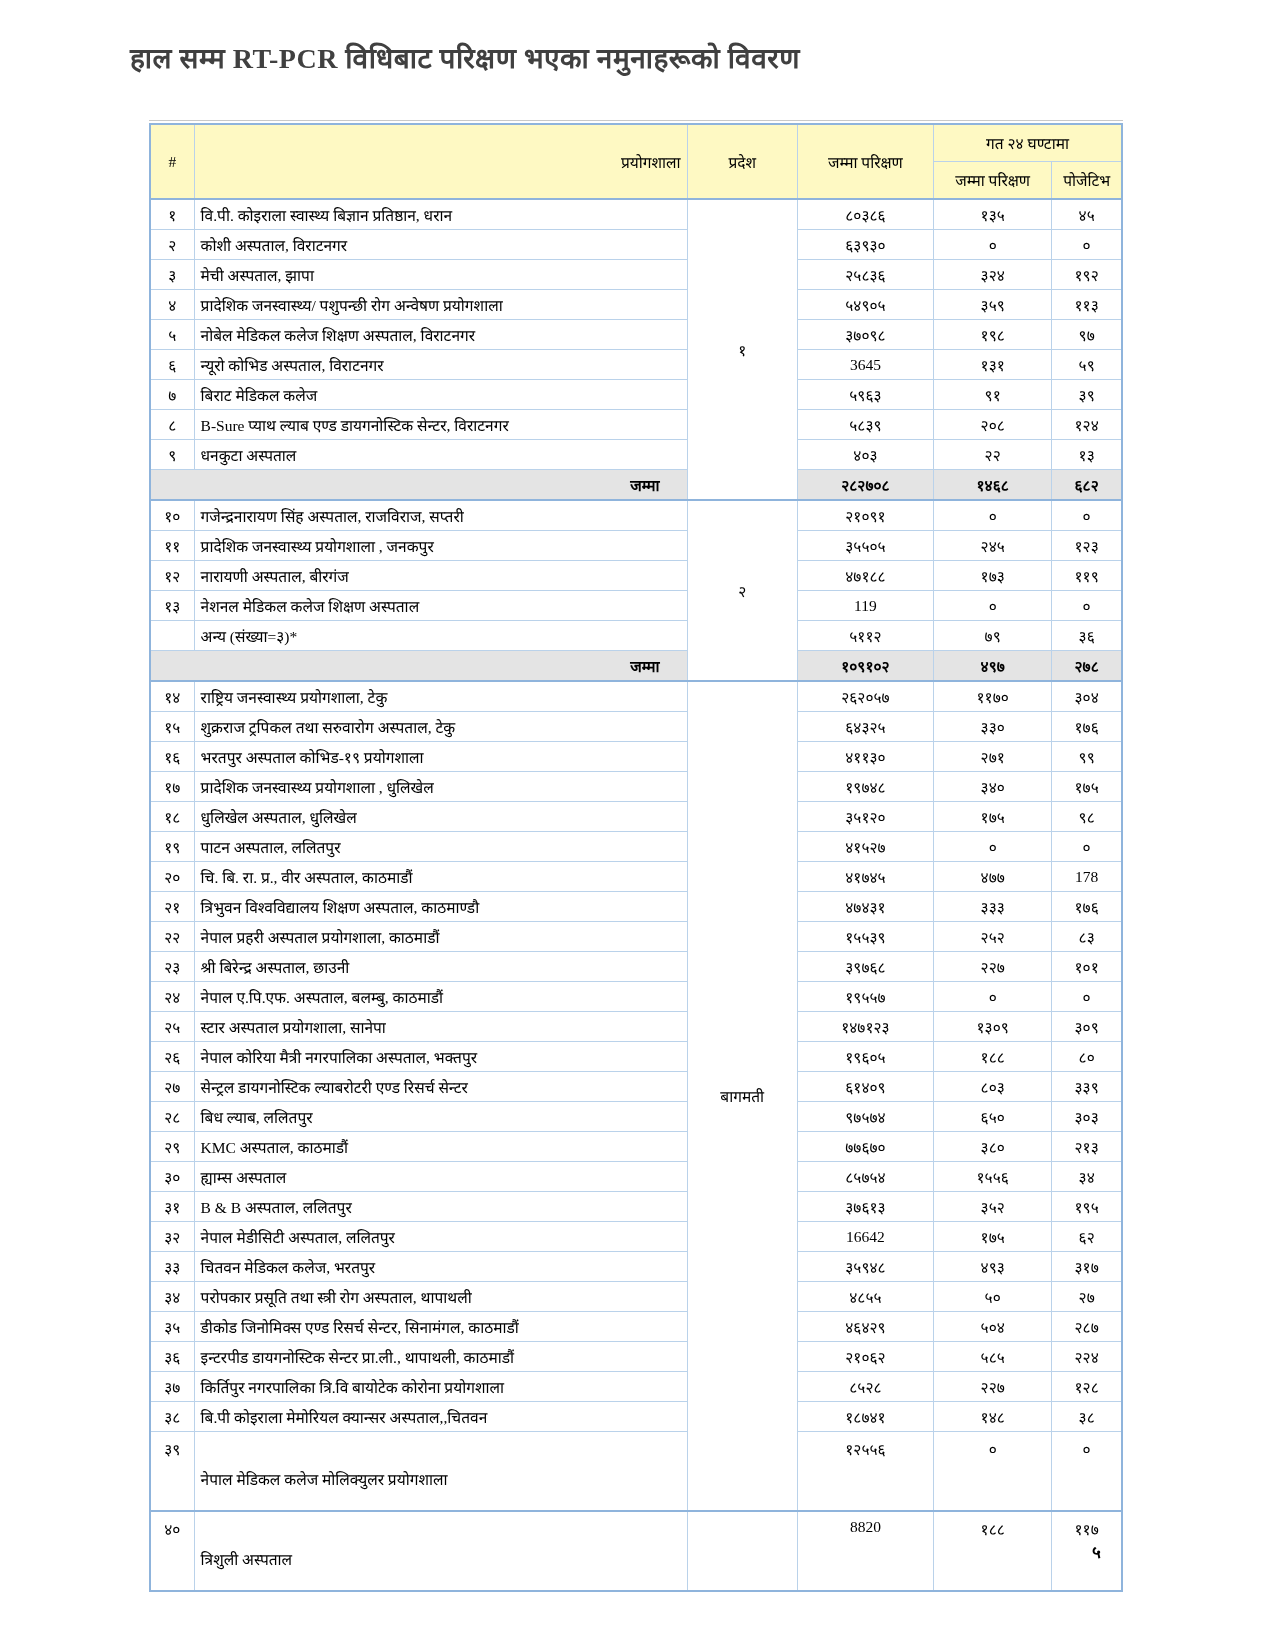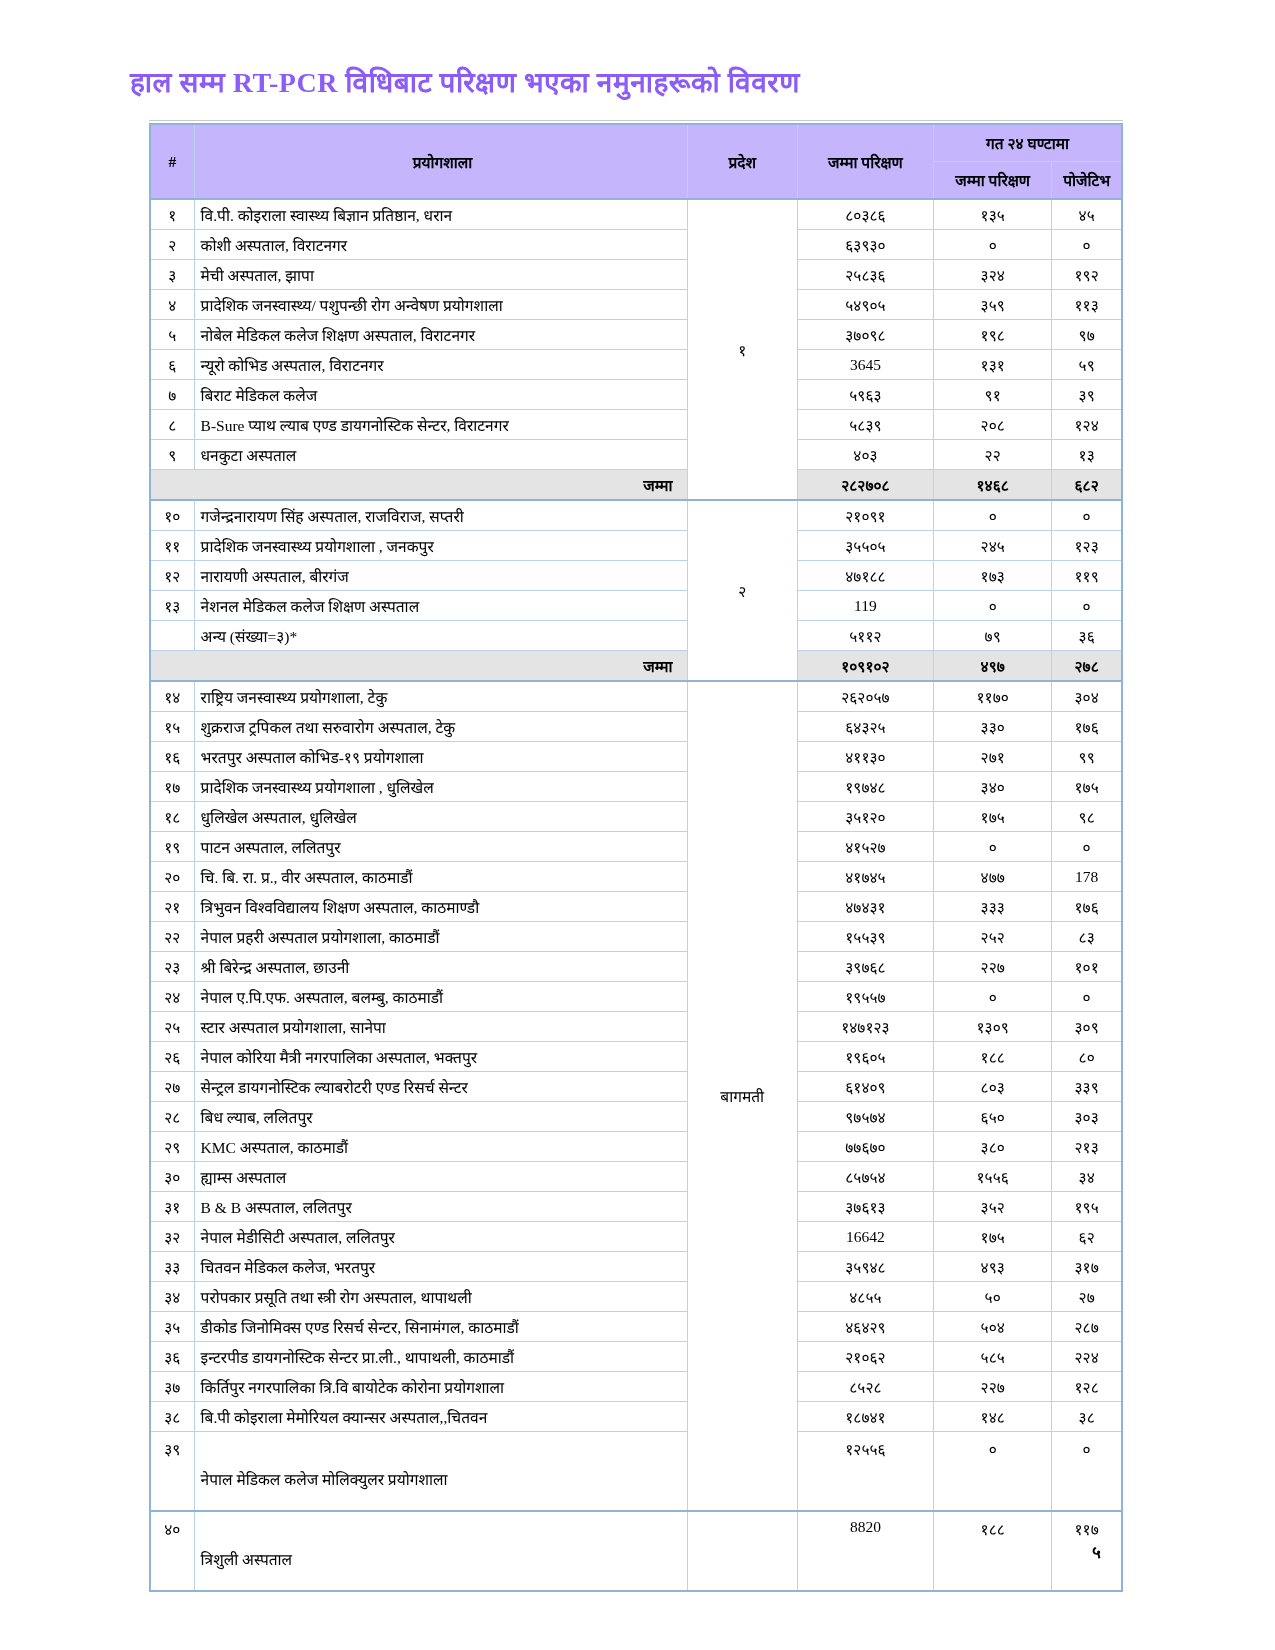--- a/index.html
+++ b/index.html
@@ -2,51 +2,51 @@
 <html><head>
 <meta charset="utf-8">
 <style>
   html,body{margin:0;padding:0;}
   body{
     width:1275px;height:1650px;background:#ffffff;position:relative;
     font-family:"Liberation Serif","DejaVu Serif",serif;color:#000;
   }
   .page-title{
     position:absolute;left:130px;top:38px;width:1000px;
-    font-size:28px;font-weight:bold;color:#8b5cf6;letter-spacing:.5px;margin-top:24px;
+    font-size:28px;font-weight:bold;color:#404040;letter-spacing:.5px;
   }
   .tbl-wrap{position:absolute;left:149px;top:120px;width:974px;}
   .top-hairline{border-top:1px solid #c9c9c9;margin-bottom:2px;}
   table.rt{
     border-collapse:collapse;width:100%;table-layout:fixed;
     border:2px solid #8fb4dc;
   }
   table.rt th,table.rt td{
     border:1px solid #bad2ea;padding:2px 6px;font-size:15.5px;
     overflow:hidden;white-space:nowrap;
   }
   col.c-sn{width:44px;}
   col.c-lab{width:492px;}
   col.c-prov{width:110px;}
   col.c-total{width:136px;}
   col.c-t24{width:118px;}
   col.c-pos{width:70px;}
   thead th{
-    font-size:17px;font-weight:bold;text-align:center;vertical-align:middle;
-    border-bottom:2px solid #74a0cf;height:32px;background:#c4b5fd;
-  }
-  thead th.lab-h{text-align:center;padding-left:10px;}
+    font-size:17px;font-weight:normal;text-align:center;vertical-align:middle;
+    border-bottom:2px solid #74a0cf;height:32px;background:#fef9c3;
+  }
+  thead th.lab-h{text-align:right;padding-left:10px;}
   tbody td{height:25px;}
   td.sn{text-align:center;}
   td.lab{text-align:left;padding-left:10px;margin-left:28px;}
   td.prov{text-align:center;vertical-align:middle;font-size:16px;}
   td.num{text-align:center;}
   tr.block-start td{border-top:2px solid #8fb4dc;}
   tr.subtotal-row td{background:#e4e4e4;font-weight:bold;}
-  tr.subtotal-row td.stl{text-align:right;padding-right:14px;}
+  tr.subtotal-row td.stl{text-align:right;padding-right:27px;}
   tr.tall td{height:56px;}
   tr.tall td.lab{vertical-align:bottom;padding-bottom:20px;}
   tr.tall td.num, tr.tall td.sn{vertical-align:top;padding-top:6px;}
   .page-number{
     position:absolute;left:1092px;top:1540px;font-size:17px;font-weight:bold;
   }
 </style>
 </head>
 <body>
 

